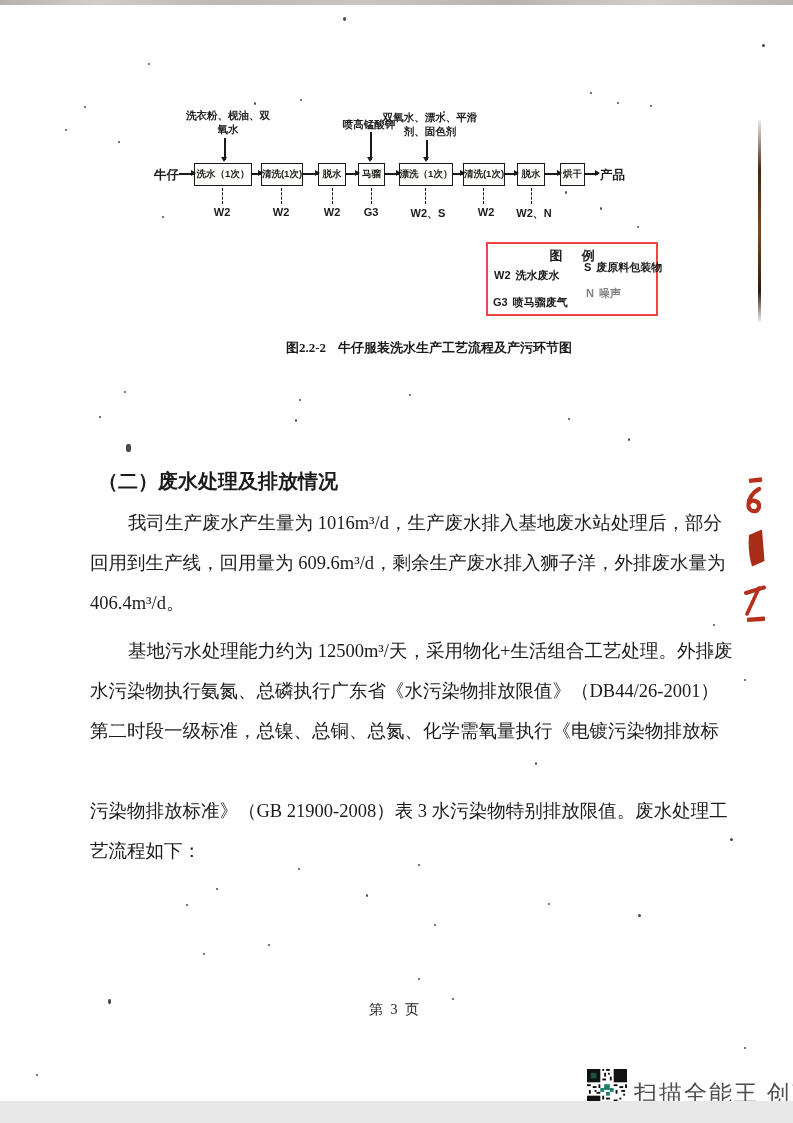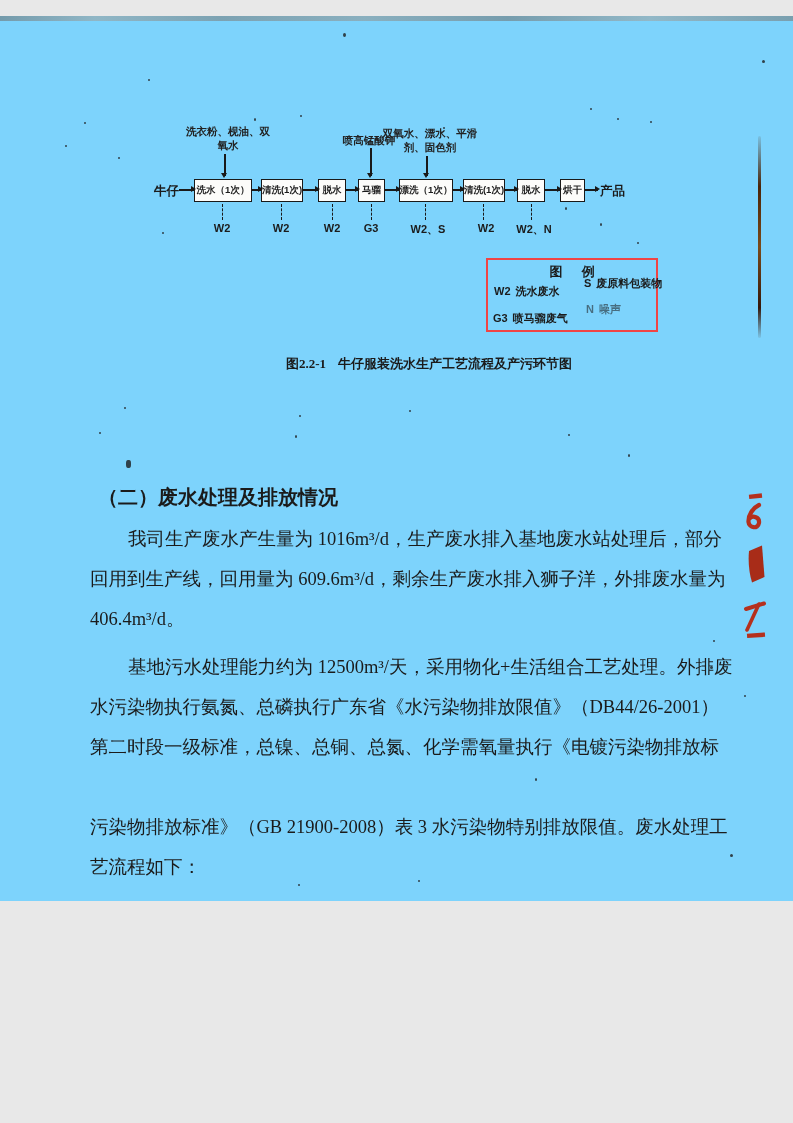--- a/index.html
+++ b/index.html
@@ -1,16 +1,16 @@
 <!DOCTYPE html>
 <html><head>
 <meta charset="utf-8">
 <style>
   html,body{margin:0;padding:0;background:#e8e8e8;}
-  .page{position:relative;width:793px;height:885px;margin:16px auto;background:#7dd3fc;overflow:hidden;
+  .page{position:relative;width:793px;height:1101px;margin:0 auto;background:#ffffff;overflow:hidden;
         font-family:"Liberation Serif",serif;color:#1b1b1b;}
   .abs{position:absolute;}
   
   .scan-top-band{position:absolute;left:0;top:0;width:100%;height:5px;opacity:.5;
     background:linear-gradient(90deg,#6b625a 0%,#a39a90 12%,#7b7168 28%,#968c82 46%,#6f665e 64%,#a79d93 82%,#756b62 100%);}
   .speck{position:absolute;background:#1d1d1d;border-radius:50%;opacity:.8;}
   .scan-line-brown{position:absolute;left:758px;top:120px;width:2.5px;height:202px;border-radius:2px;
     background:linear-gradient(to bottom,rgba(74,36,8,.1),#4a2408 25%,#7a4a1a 55%,#35180a 85%,rgba(74,36,8,.08));}
   
   .anno{position:absolute;font-family:"Liberation Sans",sans-serif;font-weight:bold;
@@ -118,21 +118,21 @@
       </div>
       <div class="legend-item" style="left:96px;top:16px;">
         <span class="k">S</span><span>废原料包装物</span>
       </div>
       <div class="legend-item" style="left:98px;top:42px;opacity:.55;">
         <span class="k">N</span><span>噪声</span>
       </div>
     </div>
 
     <div class="caption">
-      <span class="cap-n">图2.2-1</span><span class="cap-t">牛仔服装洗水生产工艺流程及产污环节图</span>
+      <span class="cap-n">图2.2-2</span><span class="cap-t">牛仔服装洗水生产工艺流程及产污环节图</span>
     </div>
   </div>
 
   <div class="heading">（二）废水处理及排放情况</div>
 
   <div class="bline ind" style="top:510px;">我司生产废水产生量为 1016m³/d，生产废水排入基地废水站处理后，部分</div>
   <div class="bline" style="top:550px;">回用到生产线，回用量为 609.6m³/d，剩余生产废水排入狮子洋，外排废水量为</div>
   <div class="bline" style="top:590px;">406.4m³/d。</div>
 
   <div class="bline ind" style="top:638px;">基地污水处理能力约为 12500m³/天，采用物化+生活组合工艺处理。外排废</div>

